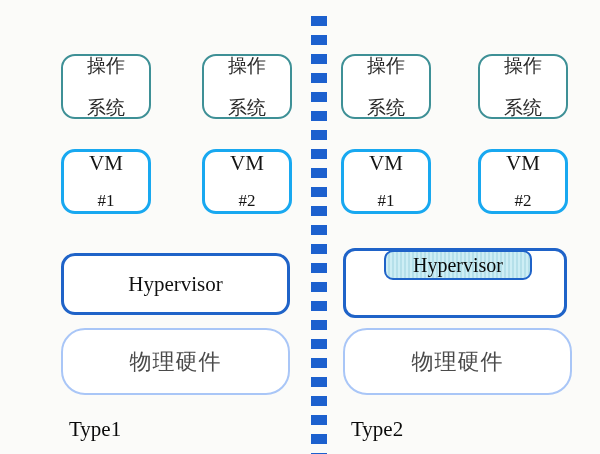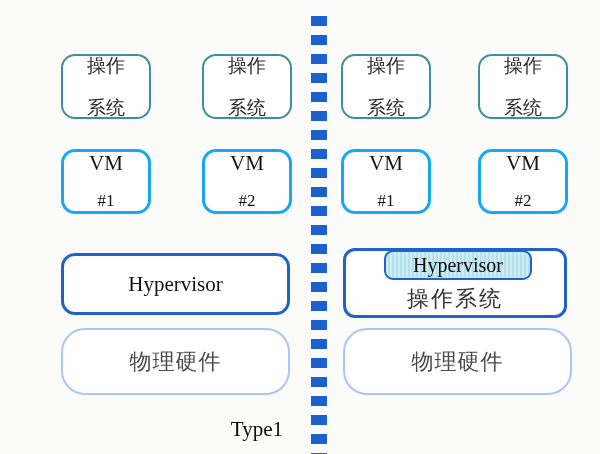--- a/index.html
+++ b/index.html
@@ -96,21 +96,21 @@
     left: 0; top: 32px; width: 100%; height: 32px;
     display: flex; align-items: center; justify-content: center;
     color: #333333;
     font-size: 22px;
     letter-spacing: 2px;
   }
 
   .caption {
     position: absolute;
     top: 393px;
-    text-align: right;
+    text-align: left;
     color: #0A0A0A;
     font-size: 21px;
   }
   .caption-left  { left: 45px;  width: 230px; }
   .caption-right { left: 327px; width: 224px; }
 
   
   .p1-os1 { left: 45px;  top: 38px; }
   .p1-os2 { left: 186px; top: 38px; }
   .p1-vm1 { left: 45px;  top: 133px; }
@@ -168,20 +168,20 @@
   </div>
   <div class="box vm-box p2-vm2">
     <span class="vm-line1">VM</span>
     <span class="vm-line2">#2</span>
   </div>
 
   <div class="combo-box">
     <div class="inner-hyp">
       <span>Hypervisor</span>
     </div>
-    <div class="host-os">操作系统</div>
   </div>
 
   <div class="box hw-box p2-hw">
     <span>物理硬件</span>
   </div>
+  <div class="caption caption-right">Type2</div>
 
 </div>
 
 </body></html>

